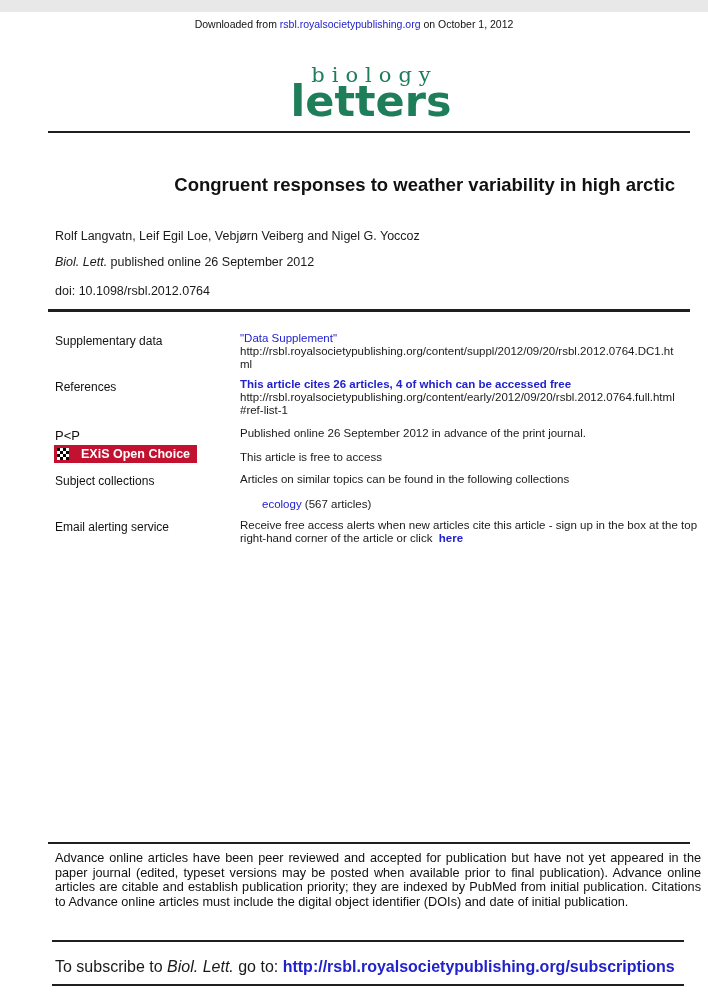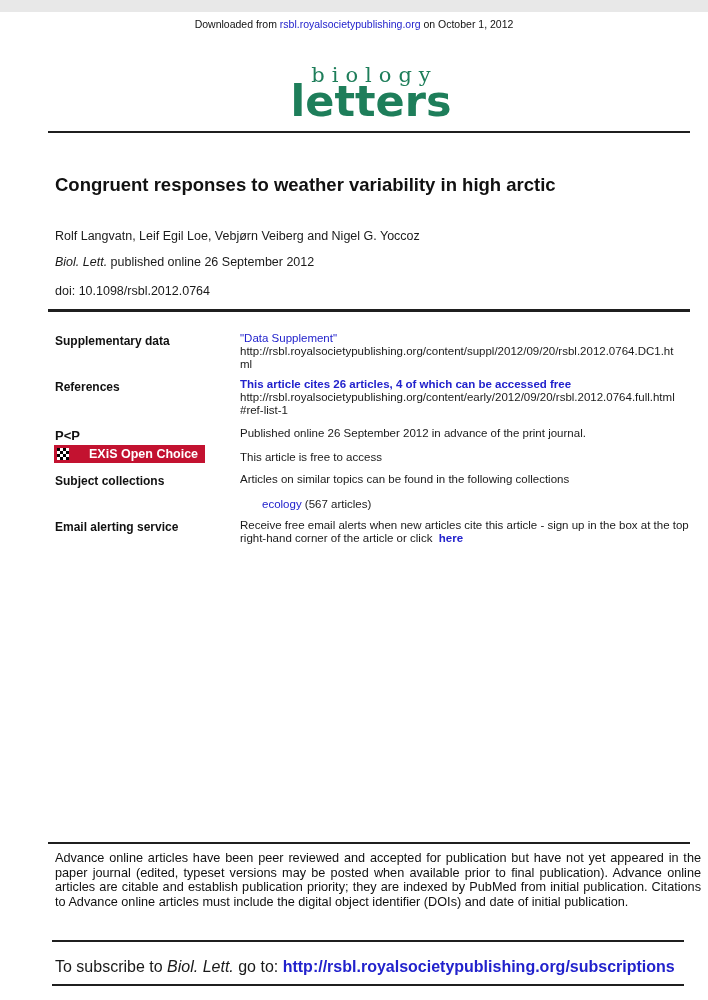--- a/index.html
+++ b/index.html
@@ -20,29 +20,29 @@
   .logo-word1 { display:block; font-family:"DejaVu Serif", serif; font-size:21px; letter-spacing:7px; margin-right:-7px; line-height:22px; }
   .logo-word2 { display:block; font-family:"DejaVu Sans", sans-serif; font-weight:bold; font-size:43px; line-height:30px; letter-spacing:0px; }
 
   .title { position:absolute; left:55px; top:161px; width:620px; font-size:18.5px; font-weight:bold; line-height:23px; color:#111; }
   .title span { display:block; }
   .authors { position:absolute; left:55px; top:217px; width:645px; font-size:12.5px; line-height:15px; }
   .authors span { display:block; }
   .publine { position:absolute; left:55px; top:243px; font-size:12.5px; }
   .doi { position:absolute; left:55px; top:272px; font-size:12.5px; }
 
-  .row-label { position:absolute; left:55px; font-size:12px; font-weight:bold; color:#111; }
+  .row-label { position:absolute; left:55px; font-size:12px; font-weight:normal; color:#111; }
   .rcol { position:absolute; left:240px; width:458px; font-size:11.5px; line-height:12.8px; }
   .rcol .line { display:block; }
   .bold-blue { color:#2222cc; font-weight:bold; }
 
   .badge {
     position:absolute; left:54px; top:433px; height:18px;
     background:#c31230; color:#ffffff; font-size:12.5px; font-weight:bold;
-    display:flex; align-items:center; padding:0 7px 0 3px; gap:20px;
+    display:flex; align-items:center; padding:0 7px 0 3px; gap:12px;
   }
   .badge svg { display:block; }
 
   .subject-link-line { position:absolute; left:262px; top:486px; font-size:11.5px; }
 
   .advance {
     position:absolute; left:55px; top:839px; width:646px;
     font-size:12.7px; line-height:14.6px; text-align:justify; color:#111;
   }
   .subscribe { position:absolute; left:55px; top:946px; font-size:16px; }
@@ -59,21 +59,21 @@
     <span>Downloaded from </span><span class="blue">rsbl.royalsocietypublishing.org</span><span> on October 1, 2012</span>
   </div>
 
   <div class="logo">
     <span class="logo-word1">biology</span>
     <span class="logo-word2">letters</span>
   </div>
 
   <div class="rule" style="left:48px; top:119px; width:642px; height:2px;"></div>
 
-  <h1 class="title" style="margin:0;">
+  <h1 class="title" style="margin:0;text-align:right;">
     <span>Congruent responses to weather variability in high arctic</span>
   </h1>
 
   <div class="authors">
     <span>Rolf Langvatn, Leif Egil Loe, Vebjørn Veiberg and Nigel G. Yoccoz</span>
   </div>
 
   <div class="publine">
     <i>Biol. Lett.</i><span> published online 26 September 2012</span>
   </div>
@@ -115,21 +115,21 @@
   <div class="rcol" style="top:439px;">This article is free to access</div>
 
   <div class="row-label" style="top:462px;">Subject collections</div>
   <div class="rcol" style="top:461px;">Articles on similar topics can be found in the following collections</div>
   <div class="subject-link-line">
     <span class="blue">ecology</span><span> (567 articles)</span>
   </div>
 
   <div class="row-label" style="top:508px;">Email alerting service</div>
   <div class="rcol" style="top:507px;">
-    <span class="line">Receive free email alerts when new articles cite this article - sign up in the box at the top</span>
+    <span class="line">Receive free access alerts when new articles cite this article - sign up in the box at the top</span>
     <span class="line"><span>right-hand corner of the article or click</span>&nbsp;&nbsp;<span class="bold-blue">here</span></span>
   </div>
 
   <div class="rule" style="left:48px; top:830px; width:642px; height:2px;"></div>
 
   <div class="advance">Advance online articles have been peer reviewed and accepted for publication but have not yet appeared in the paper journal (edited, typeset versions may be posted when available prior to final publication). Advance online articles are citable and establish publication priority; they are indexed by PubMed from initial publication. Citations to Advance online articles must include the digital object identifier (DOIs) and date of initial publication.</div>
 
   <div class="rule" style="left:52px; top:928px; width:632px; height:2px;"></div>
 
   <div class="subscribe">

